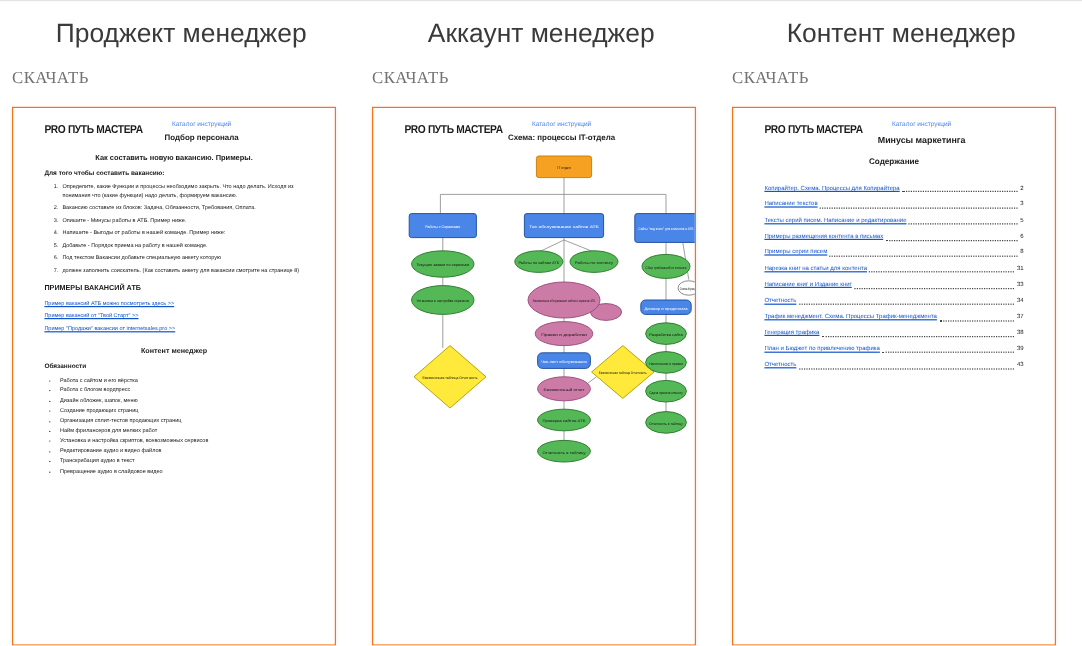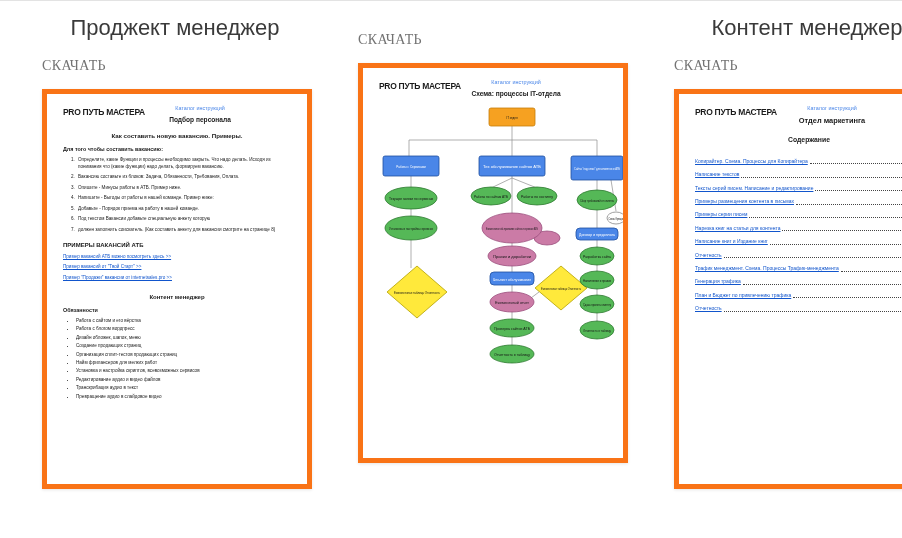--- a/index.html
+++ b/index.html
@@ -1,27 +1,27 @@
 <!DOCTYPE html>
 <html><head>
 <meta charset="utf-8">
 <style>
   * { margin:0; padding:0; box-sizing:border-box; }
   html,body { width:902px; height:538px; background:#fff; overflow:hidden;
     font-family:"Liberation Sans", sans-serif; }
   .wrap { display:grid; grid-template-columns:repeat(3,1fr); gap:10px;
     padding:0 6px; border-top:1px solid #e3e3e3; }
-  .col { padding-top:14px;margin-left:32px; }
+  .col { padding-top:14px; }
   .col-title { text-align:center; font-size:22px; font-weight:400; color:#3a3a3a; }
   .download { display:inline-block; margin:17px 0 0 4px; color:#737373;
     font-family:"Liberation Serif", serif; font-size:14px; letter-spacing:.4px;
     text-decoration:none; cursor:pointer; }
-  .doc { width:270px; height:400px; margin:15px 0 0 4px; background:#fff;
-    border:5px solid #f97316; box-shadow:0 1px 3px rgba(0,0,0,.10);
-    padding:10px 16px; overflow:hidden; font-size:4.6px; line-height:1.5; color:#1a1a1a; }
+  .doc { width:270px; height:449px; margin:15px 0 0 4px; background:#fff;
+    border:1px solid #f97316; box-shadow:0 1px 3px rgba(0,0,0,.10);
+    padding:10px 26px; overflow:hidden; font-size:4.6px; line-height:1.5; color:#1a1a1a; }
   .doc-head { position:relative; min-height:14px; margin-bottom:2px; }
   .logo { position:absolute; left:0; top:1px; font-size:8.5px; font-weight:800;
     letter-spacing:-.3px; white-space:nowrap; transform:scaleY(1.12); transform-origin:left top; }
   .doc-head-c { text-align:center; padding-left:46px; }
   .cat-link { color:#4a86e8; font-size:5.4px; }
   .doc-subtitle { font-weight:bold; font-size:6.6px; margin-top:2.5px; }
   .doc-title-lg { font-weight:bold; font-size:7.4px; margin-top:2.5px; }
   .doc-h1 { text-align:center; font-size:6.2px; font-weight:bold; margin:6px 0 5px; }
   .doc-intro { font-weight:bold; font-size:5.4px; margin-bottom:4px; }
   .doc-ol { margin-left:13px; }
@@ -88,20 +88,21 @@
           <li>Найм фрилансеров для мелких работ</li>
           <li>Установка и настройка скриптов, всевозможных сервисов</li>
           <li>Редактирование аудио и видео файлов</li>
           <li>Транскрибация аудио в текст</li>
           <li>Превращение аудио в слайдовое видео</li>
         </ul>
     </div>
   </section>
 
   <section class="col">
+    <h2 class="col-title">Аккаунт менеджер</h2>
     <a class="download" href="#">СКАЧАТЬ</a>
     <div class="doc">
       <div class="doc-head">
         <div class="logo">PRO ПУТЬ МАСТЕРА</div>
         <div class="doc-head-c">
           <div class="cat-link">Каталог инструкций</div>
           <div class="doc-subtitle">Схема: процессы IT-отдела</div>
         </div>
       </div>
       <svg class="flow" viewBox="0 0 246 264">
@@ -216,21 +217,21 @@
   </section>
 
   <section class="col">
     <h2 class="col-title">Контент менеджер</h2>
     <a class="download" href="#">СКАЧАТЬ</a>
     <div class="doc">
       <div class="doc-head">
         <div class="logo">PRO ПУТЬ МАСТЕРА</div>
         <div class="doc-head-c">
           <div class="cat-link">Каталог инструкций</div>
-          <div class="doc-title-lg">Отдел маркетинга</div>
+          <div class="doc-title-lg">Минусы маркетинга</div>
         </div>
       </div>
       <div class="toc-title">Содержание</div>
       <div class="toc">
 
           <div class="toc-entry">
             <span class="toc-link">Копирайтер. Схема. Процессы для Копирайтера</span>
             <span class="toc-dots"></span>
             <span class="toc-page">2</span>
           </div>

